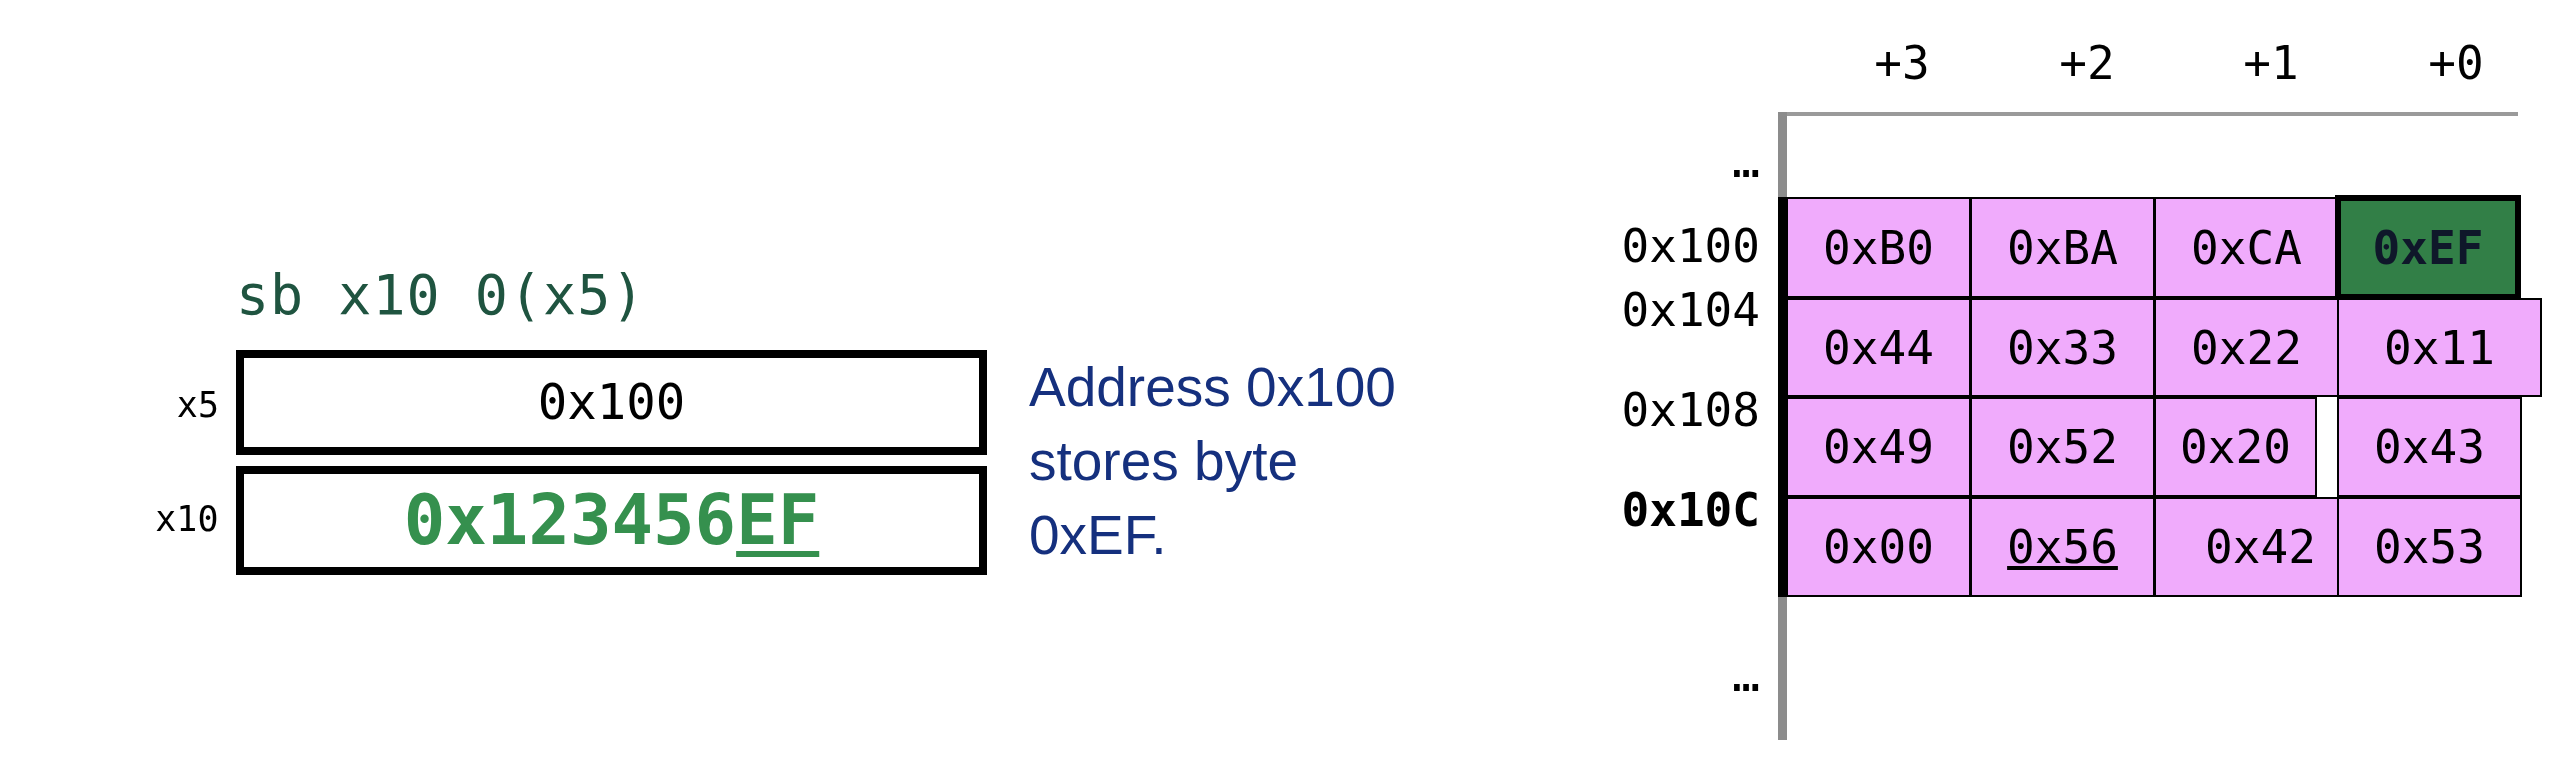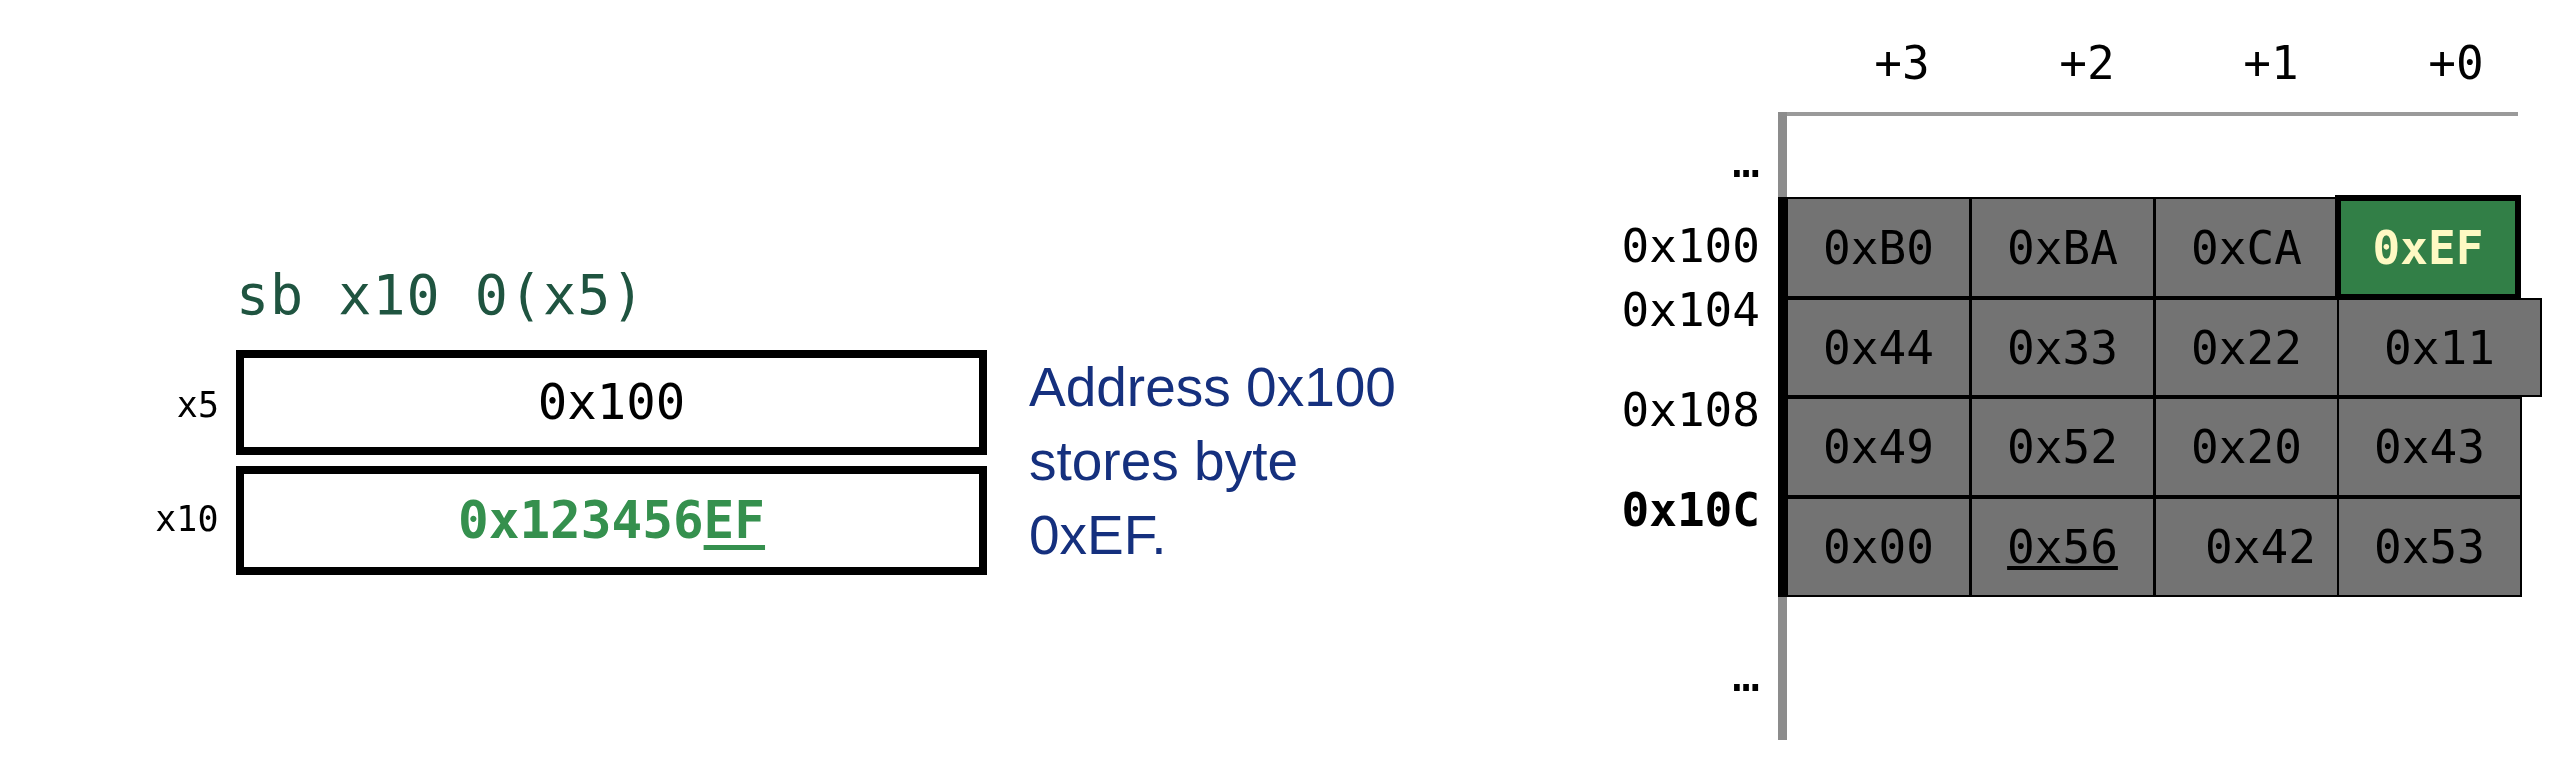--- a/index.html
+++ b/index.html
@@ -58,21 +58,21 @@
   .reg-value {
     font-family: "DejaVu Sans Mono", "Liberation Mono", monospace;
     font-size: 49px;
     line-height: 49px;
     color: #000000;
     white-space: pre;
   }
   .reg-value.green {
     color: #35904e;
     font-weight: bold;
-    font-size: 51px;
+    font-size: 69px;
   }
   .reg-value .underlined { text-decoration: underline; text-underline-offset: 6.7px; }
 
   
   #annotation {
     left: 1029px;
     top: 350px;
     width: 495px;
     font-family: "Liberation Sans", "DejaVu Sans", sans-serif;
     font-size: 55px;
@@ -143,35 +143,35 @@
     text-align: right;
     white-space: pre;
     left: 1541px;
     width: 219px;
   }
 
   
   .mem-cell {
     box-sizing: border-box;
     border: 2.9px solid #000000;
-    background: #737373;
+    background: #f0abfc;
     display: flex;
     align-items: center;
     justify-content: center;
     font-family: "DejaVu Sans Mono", "Liberation Mono", monospace;
     font-size: 46px;
     line-height: 46px;
     color: #000000;
     white-space: pre;
   }
   .mem-cell.highlight {
     background: #33823f;
     background: #327f47;
     border: 6.7px solid #000000;
-    color: #fef9c3;
+    color: #0f172a;
     font-weight: bold;
   }
 </style>
 </head>
 <body>
 
 <div class="abs" id="instruction">sb x10 0(x5)</div>
 
 <div class="abs reg-label" id="reg-label-x5">x5</div>
 
@@ -212,21 +212,21 @@
 
   <div class="abs row-label" style="top:287px;">0x104</div>
   <div class="abs mem-cell" style="left:1786px;top:298px;width:185px;height:99px;">0x44</div>
   <div class="abs mem-cell" style="left:1970px;top:298px;width:185px;height:99px;">0x33</div>
   <div class="abs mem-cell" style="left:2154px;top:298px;width:185px;height:99px;">0x22</div>
   <div class="abs mem-cell" style="left:2337px;top:298px;width:205px;height:99px;">0x11</div>
 
   <div class="abs row-label" style="top:387px;">0x108</div>
   <div class="abs mem-cell" style="left:1786px;top:397px;width:185px;height:100px;">0x49</div>
   <div class="abs mem-cell" style="left:1970px;top:397px;width:185px;height:100px;">0x52</div>
-  <div class="abs mem-cell" style="left:2154px;top:397px;width:185px;height:100px;text-align:center;">0x20</div>
+  <div class="abs mem-cell" style="left:2154px;top:397px;width:163px;height:100px;text-align:center;">0x20</div>
   <div class="abs mem-cell" style="left:2337px;top:397px;width:185px;height:100px;">0x43</div>
 
   <div class="abs row-label" style="top:487px;font-weight:bold;">0x10C</div>
   <div class="abs mem-cell" style="left:1786px;top:497px;width:185px;height:100px;">0x00</div>
   <div class="abs mem-cell" style="left:1970px;top:497px;width:185px;height:100px;text-decoration:underline;">0x56</div>
   <div class="abs mem-cell" style="left:2154px;top:497px;width:185px;height:100px;padding-left:28px;">0x42</div>
   <div class="abs mem-cell" style="left:2337px;top:497px;width:185px;height:100px;">0x53</div>
 
   <div class="abs ellipsis" style="top:666px;">…</div>
 </div>

